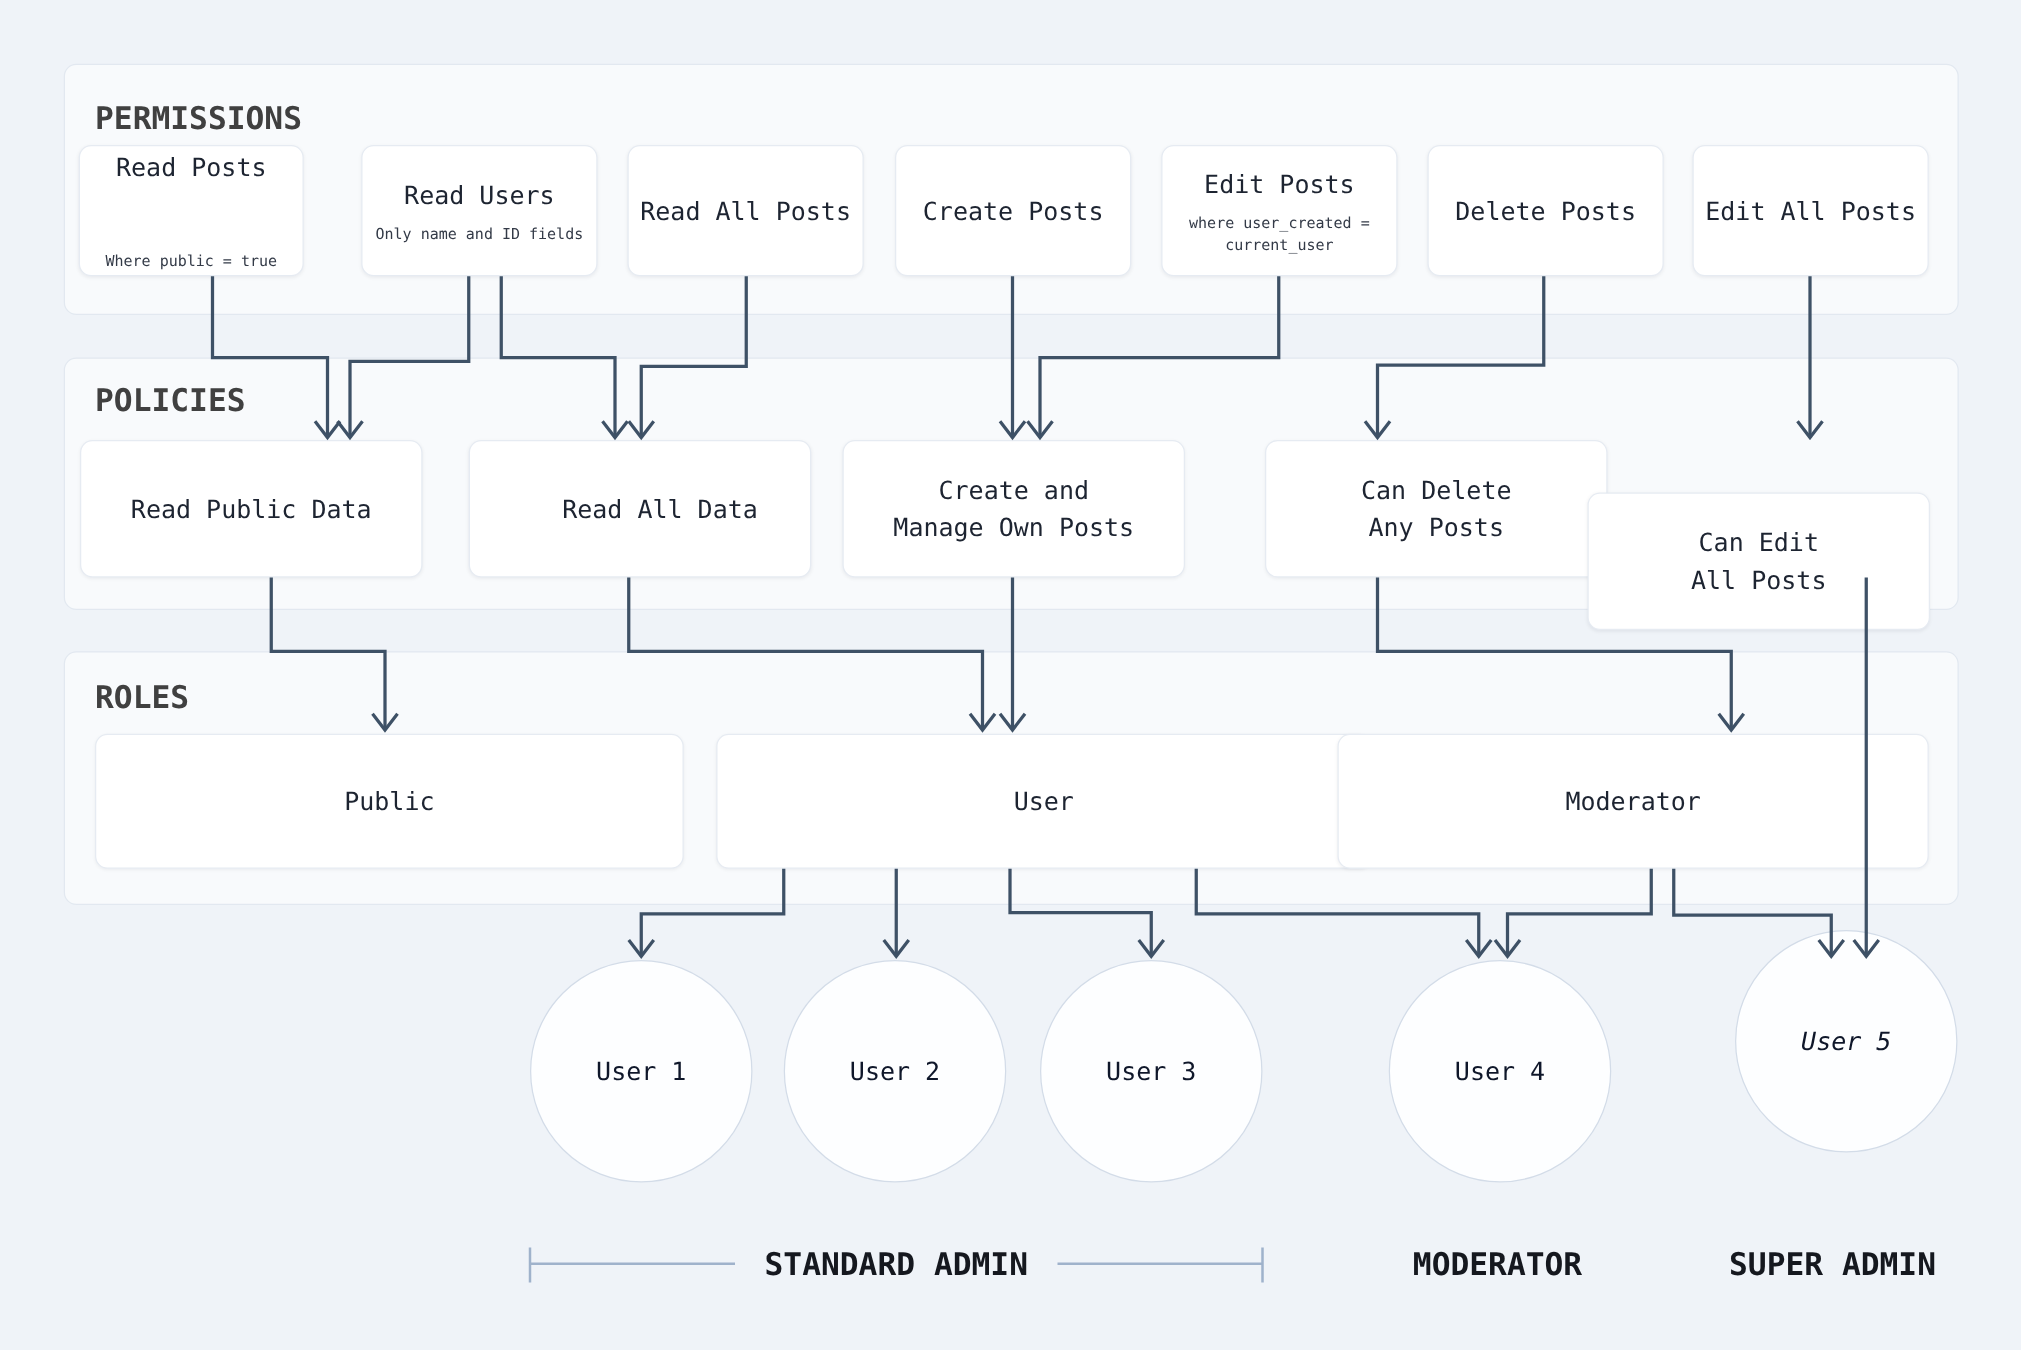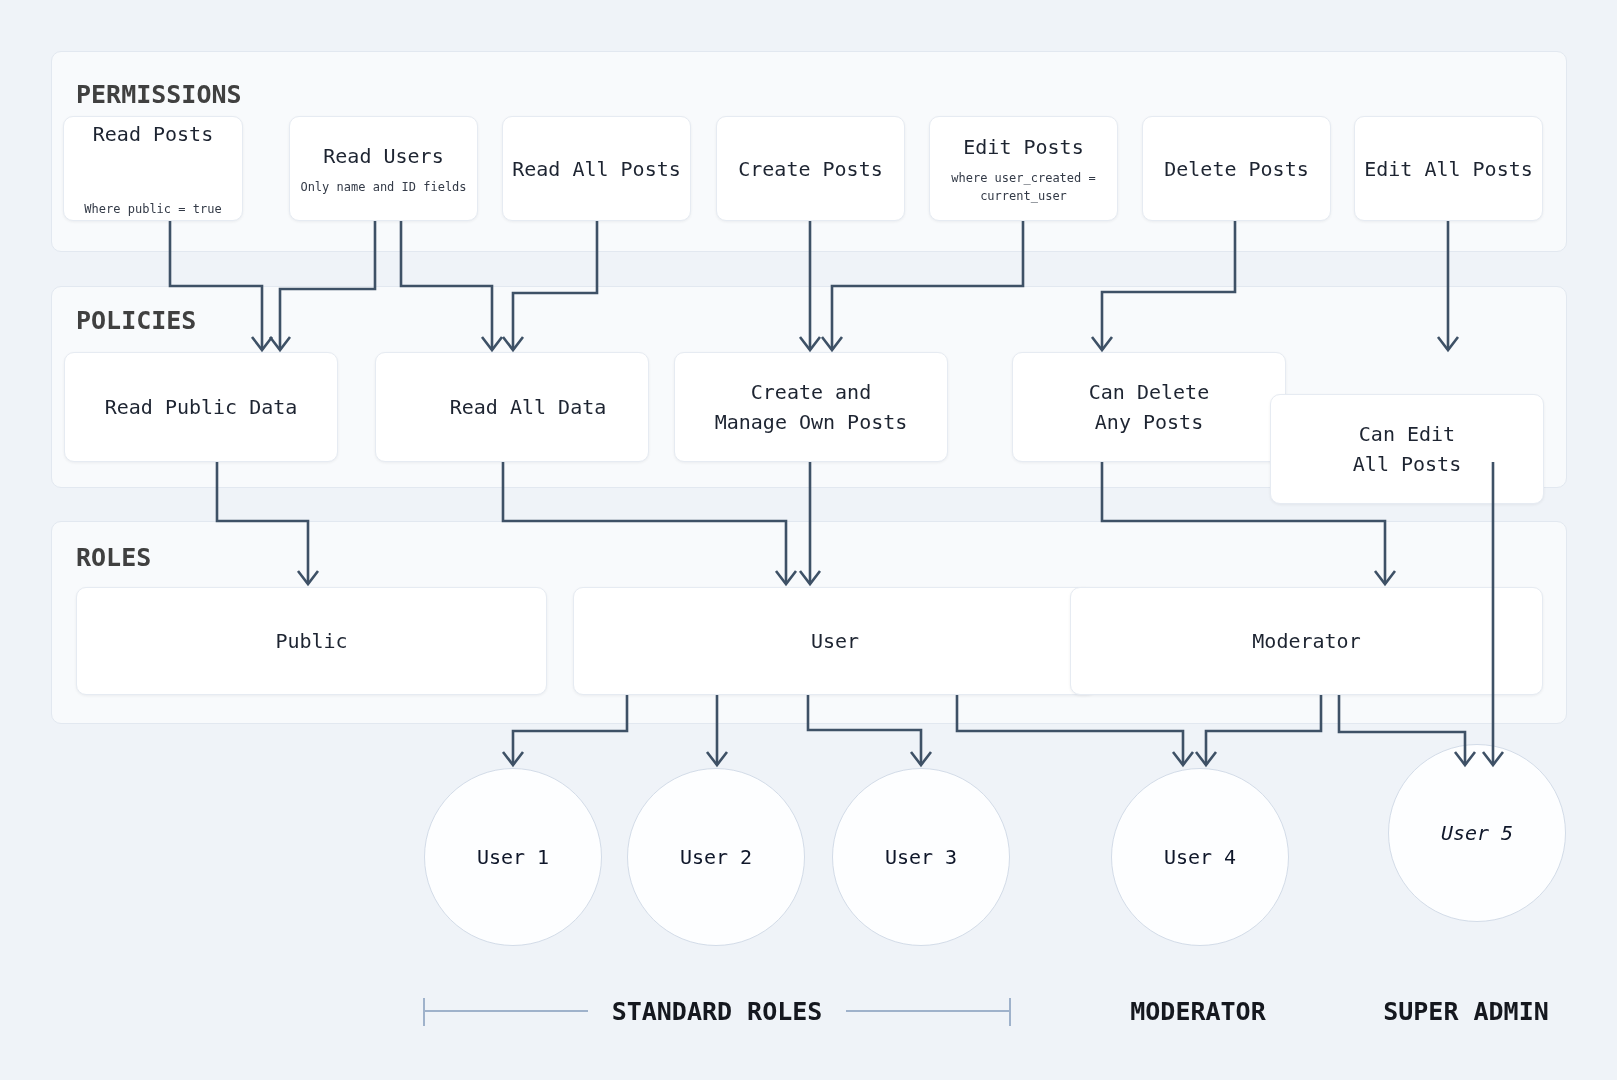--- a/index.html
+++ b/index.html
@@ -110,21 +110,21 @@
       <div class="user-circle" style="left: 1388px; top: 744px; width: 178px; height: 178px; font-style: italic;">
         <span>User 5</span>
       </div>
     </div>
 
   <div>
     <div class="bracket-line" style="left:424px;top:1010px;width:164px"></div>
     <div class="bracket-tick" style="left:423px;top:998px"></div>
     <div class="bracket-line" style="left:846px;top:1010px;width:164px"></div>
     <div class="bracket-tick" style="left:1009px;top:998px"></div>
-    <div class="group-label" style="left:717px">STANDARD ROLES</div>
+    <div class="group-label" style="left:717px">STANDARD ADMIN</div>
     <div class="group-label" style="left:1198px">MODERATOR</div>
     <div class="group-label" style="left:1466px">SUPER ADMIN</div>
   </div>
 
   <svg class="edges" width="1617" height="1080" viewBox="0 0 1617 1080">
       <g>
         <polyline points="170,221 170,286 262,286 262,350" fill="none" stroke="#3e5166" stroke-width="2.6"></polyline>
         <polyline points="252,337 262,350 272,337" fill="none" stroke="#3e5166" stroke-width="2.6"></polyline>
       </g>
       <g>

